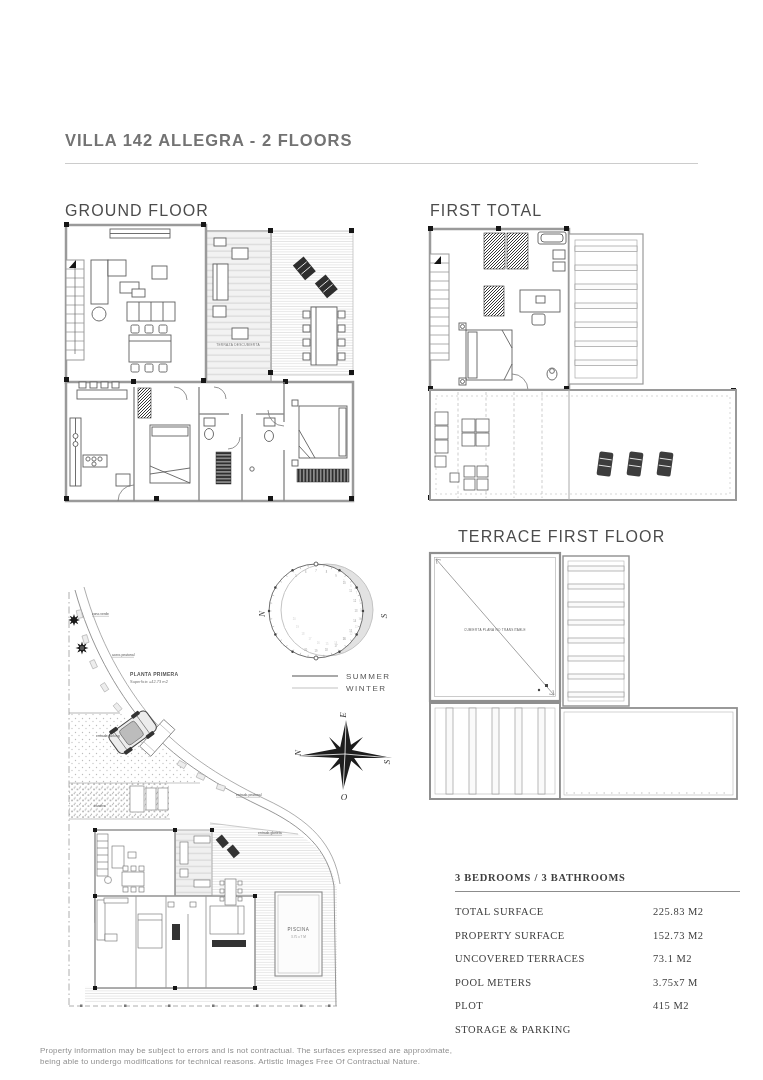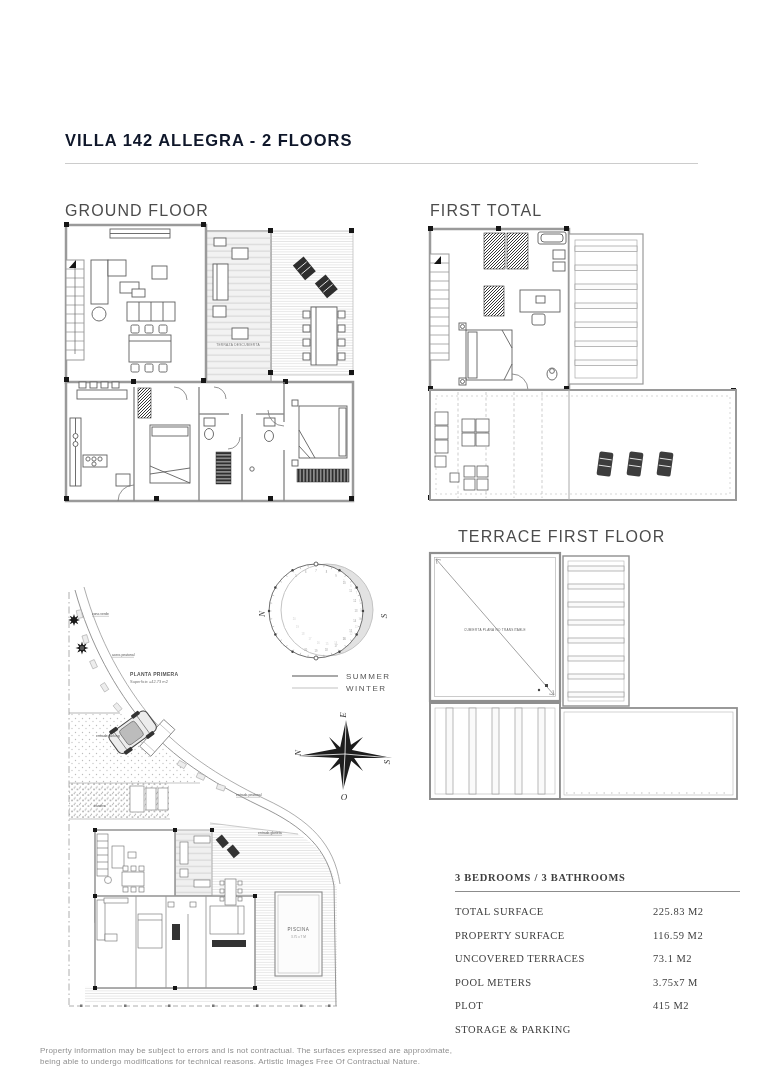--- a/index.html
+++ b/index.html
@@ -1,18 +1,18 @@
 <!DOCTYPE html>
 <html><head>
 <meta charset="utf-8">
 <style>
   html,body{margin:0;padding:0;background:#ffffff;}
   body{width:763px;height:1080px;position:relative;font-family:"Liberation Sans",sans-serif;color:#3d3d3d;overflow:hidden;}
   .abs{position:absolute;}
-  .page-title{left:65px;top:131px;font-size:16.5px;font-weight:600;letter-spacing:1px;color:#0f172a;}
+  .page-title{left:65px;top:131px;font-size:16.5px;font-weight:600;letter-spacing:1px;color:#737373;}
   .title-rule{left:65px;top:163px;width:633px;border-top:1px solid #cccccc;height:0;}
   .section-label{font-size:16px;letter-spacing:1.1px;color:#4c4c4c;font-weight:400;text-align:center;}
   .lbl-ground{left:65px;top:202px;}
   .lbl-first{left:430px;top:202px;}
   .lbl-terrace{left:430px;top:528px;margin-left:28px;}
   .specs{left:455px;top:872px;width:285px;font-family:Liberation Serif, serif;}
   .specs-header{font-size:10.5px;font-weight:600;letter-spacing:.7px;color:#3f3f3f;padding-bottom:8px;border-bottom:1px solid #8c8c8c;}
   .spec-row{display:flex;margin-top:12.5px;font-size:10.5px;letter-spacing:.5px;color:#3f3f3f;}
   .spec-label{width:198px;flex:none;}
   .spec-value{flex:1;}
@@ -636,21 +636,21 @@
 </svg>
 
 <div class="abs specs">
   <div class="specs-header">3 BEDROOMS / 3 BATHROOMS</div>
   <div class="spec-row" style="margin-top:14px;">
     <span class="spec-label">TOTAL SURFACE</span>
     <span class="spec-value">225.83 M2</span>
   </div>
   <div class="spec-row">
     <span class="spec-label">PROPERTY SURFACE</span>
-    <span class="spec-value">116.59 M2</span>
+    <span class="spec-value">152.73 M2</span>
   </div>
   <div class="spec-row">
     <span class="spec-label">UNCOVERED TERRACES</span>
     <span class="spec-value">73.1 M2</span>
   </div>
   <div class="spec-row">
     <span class="spec-label">POOL METERS</span>
     <span class="spec-value">3.75x7 M</span>
   </div>
   <div class="spec-row">

